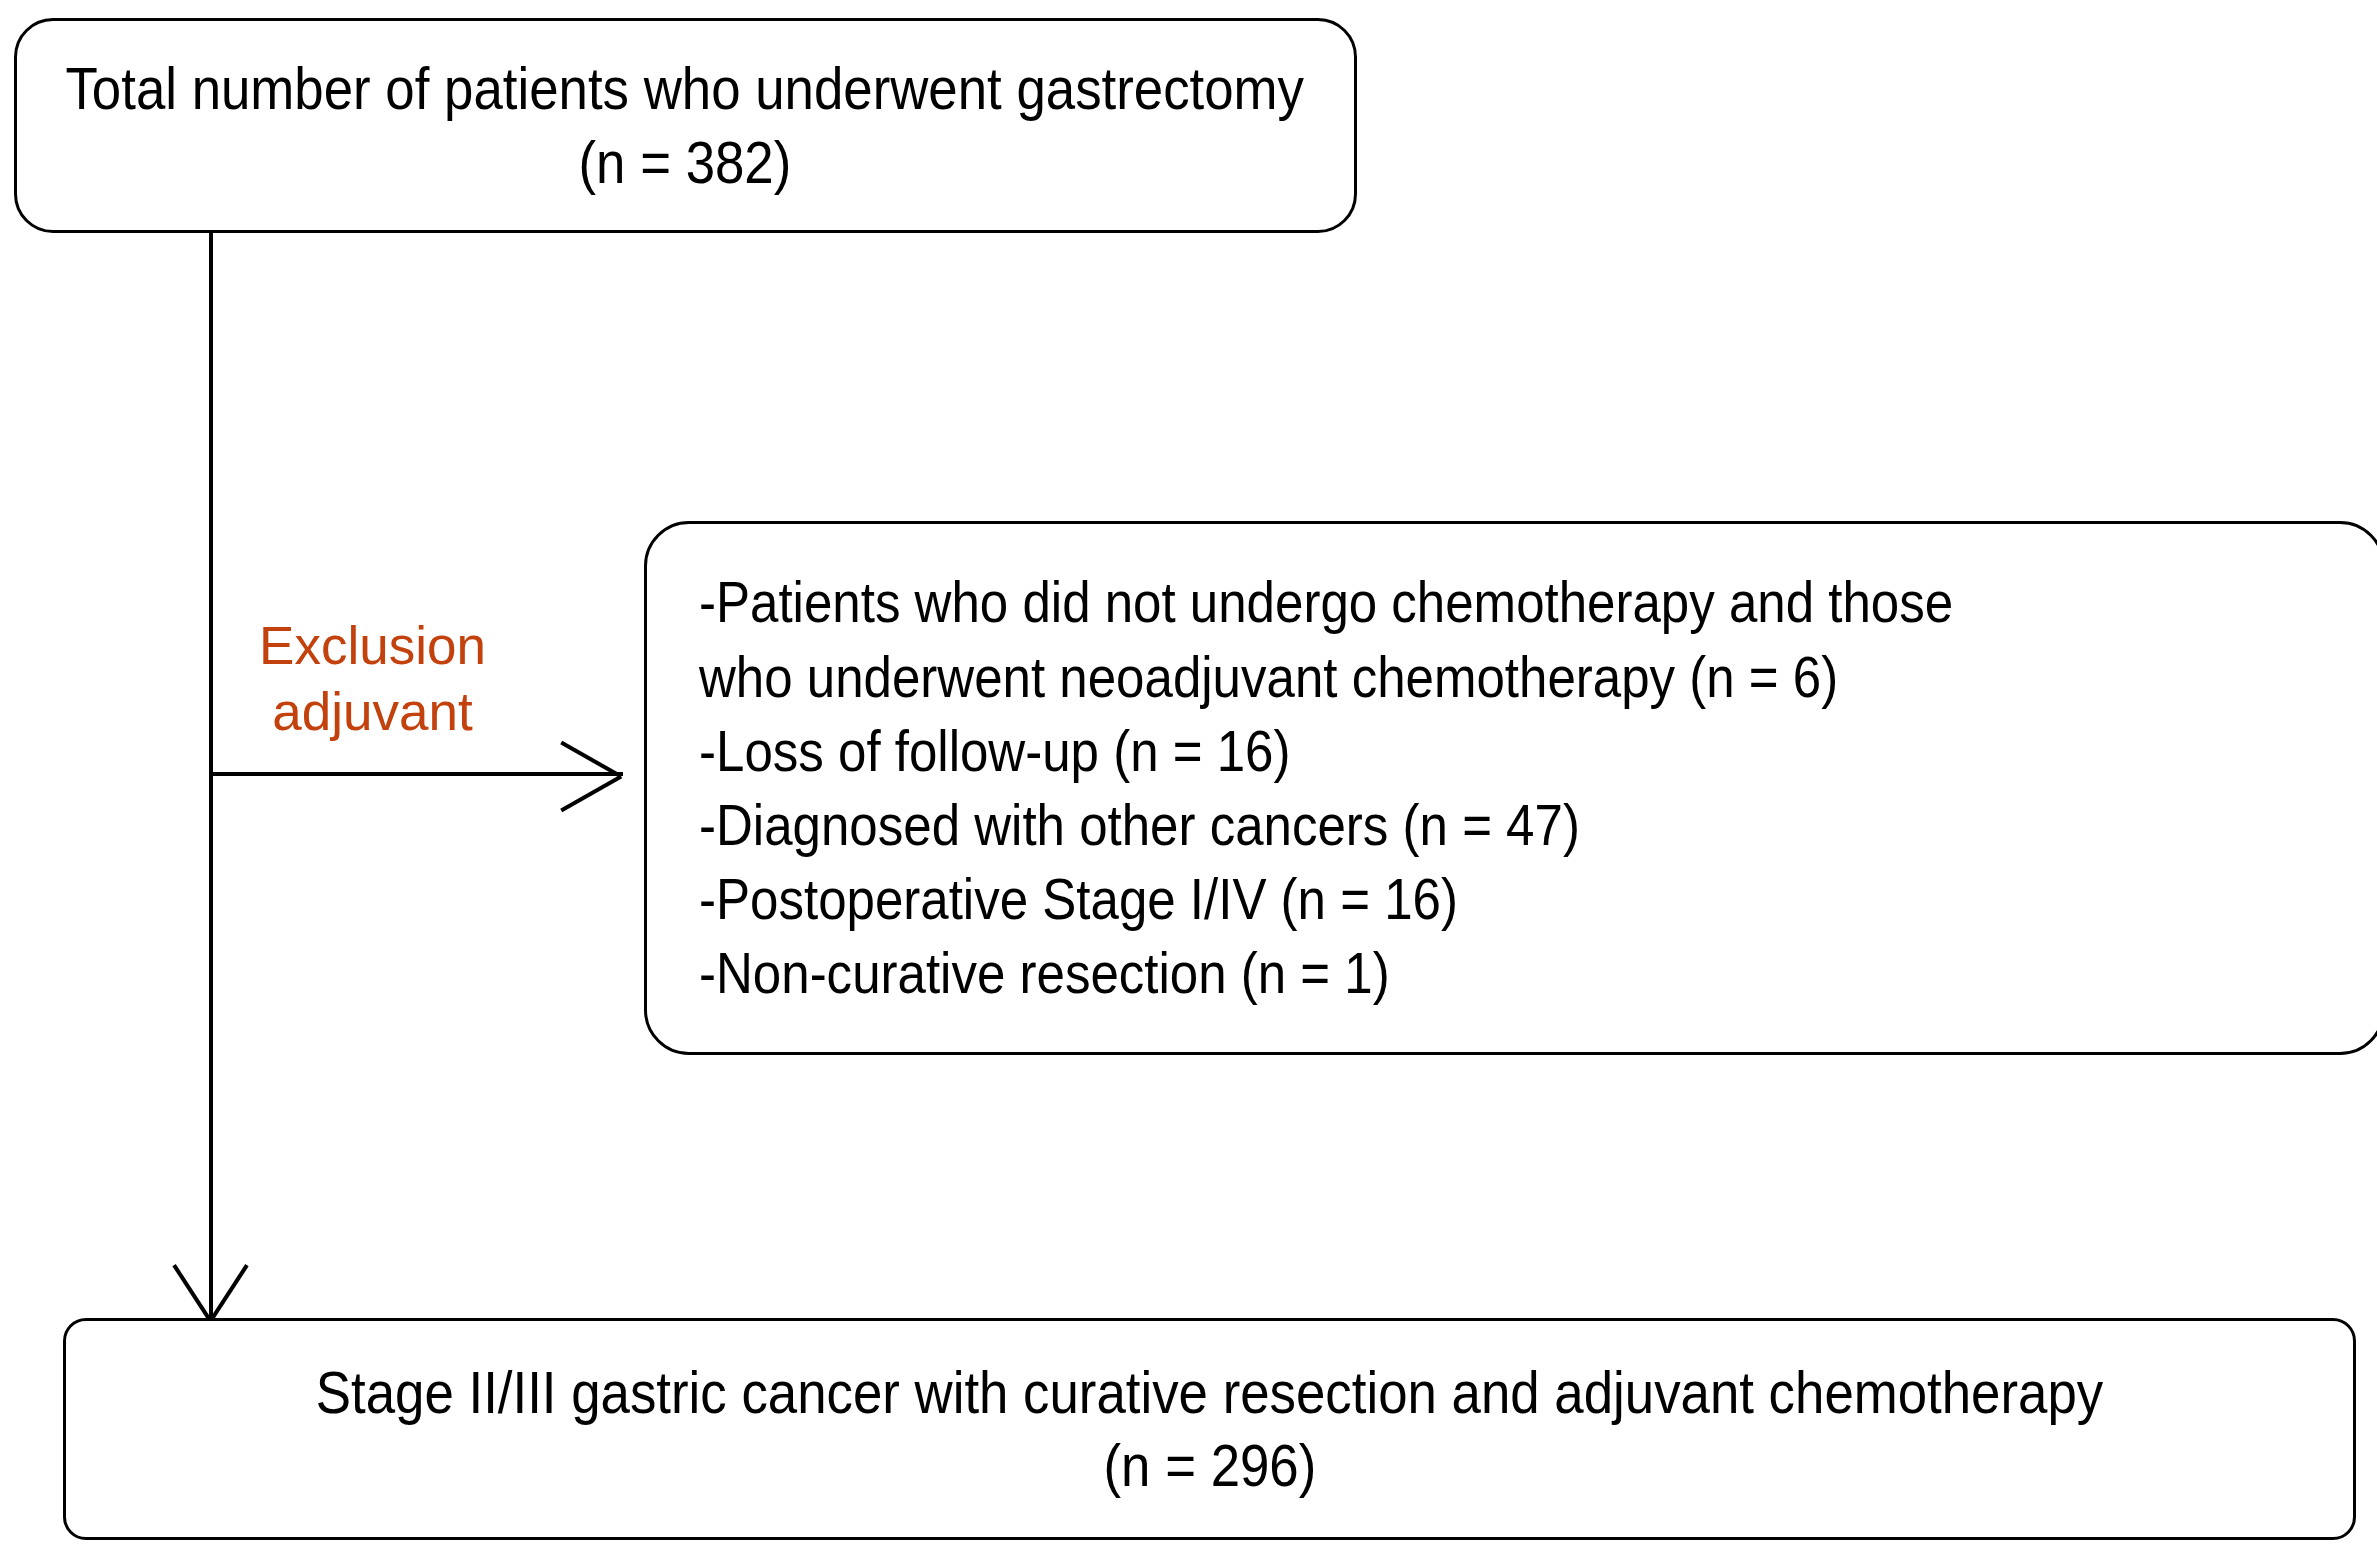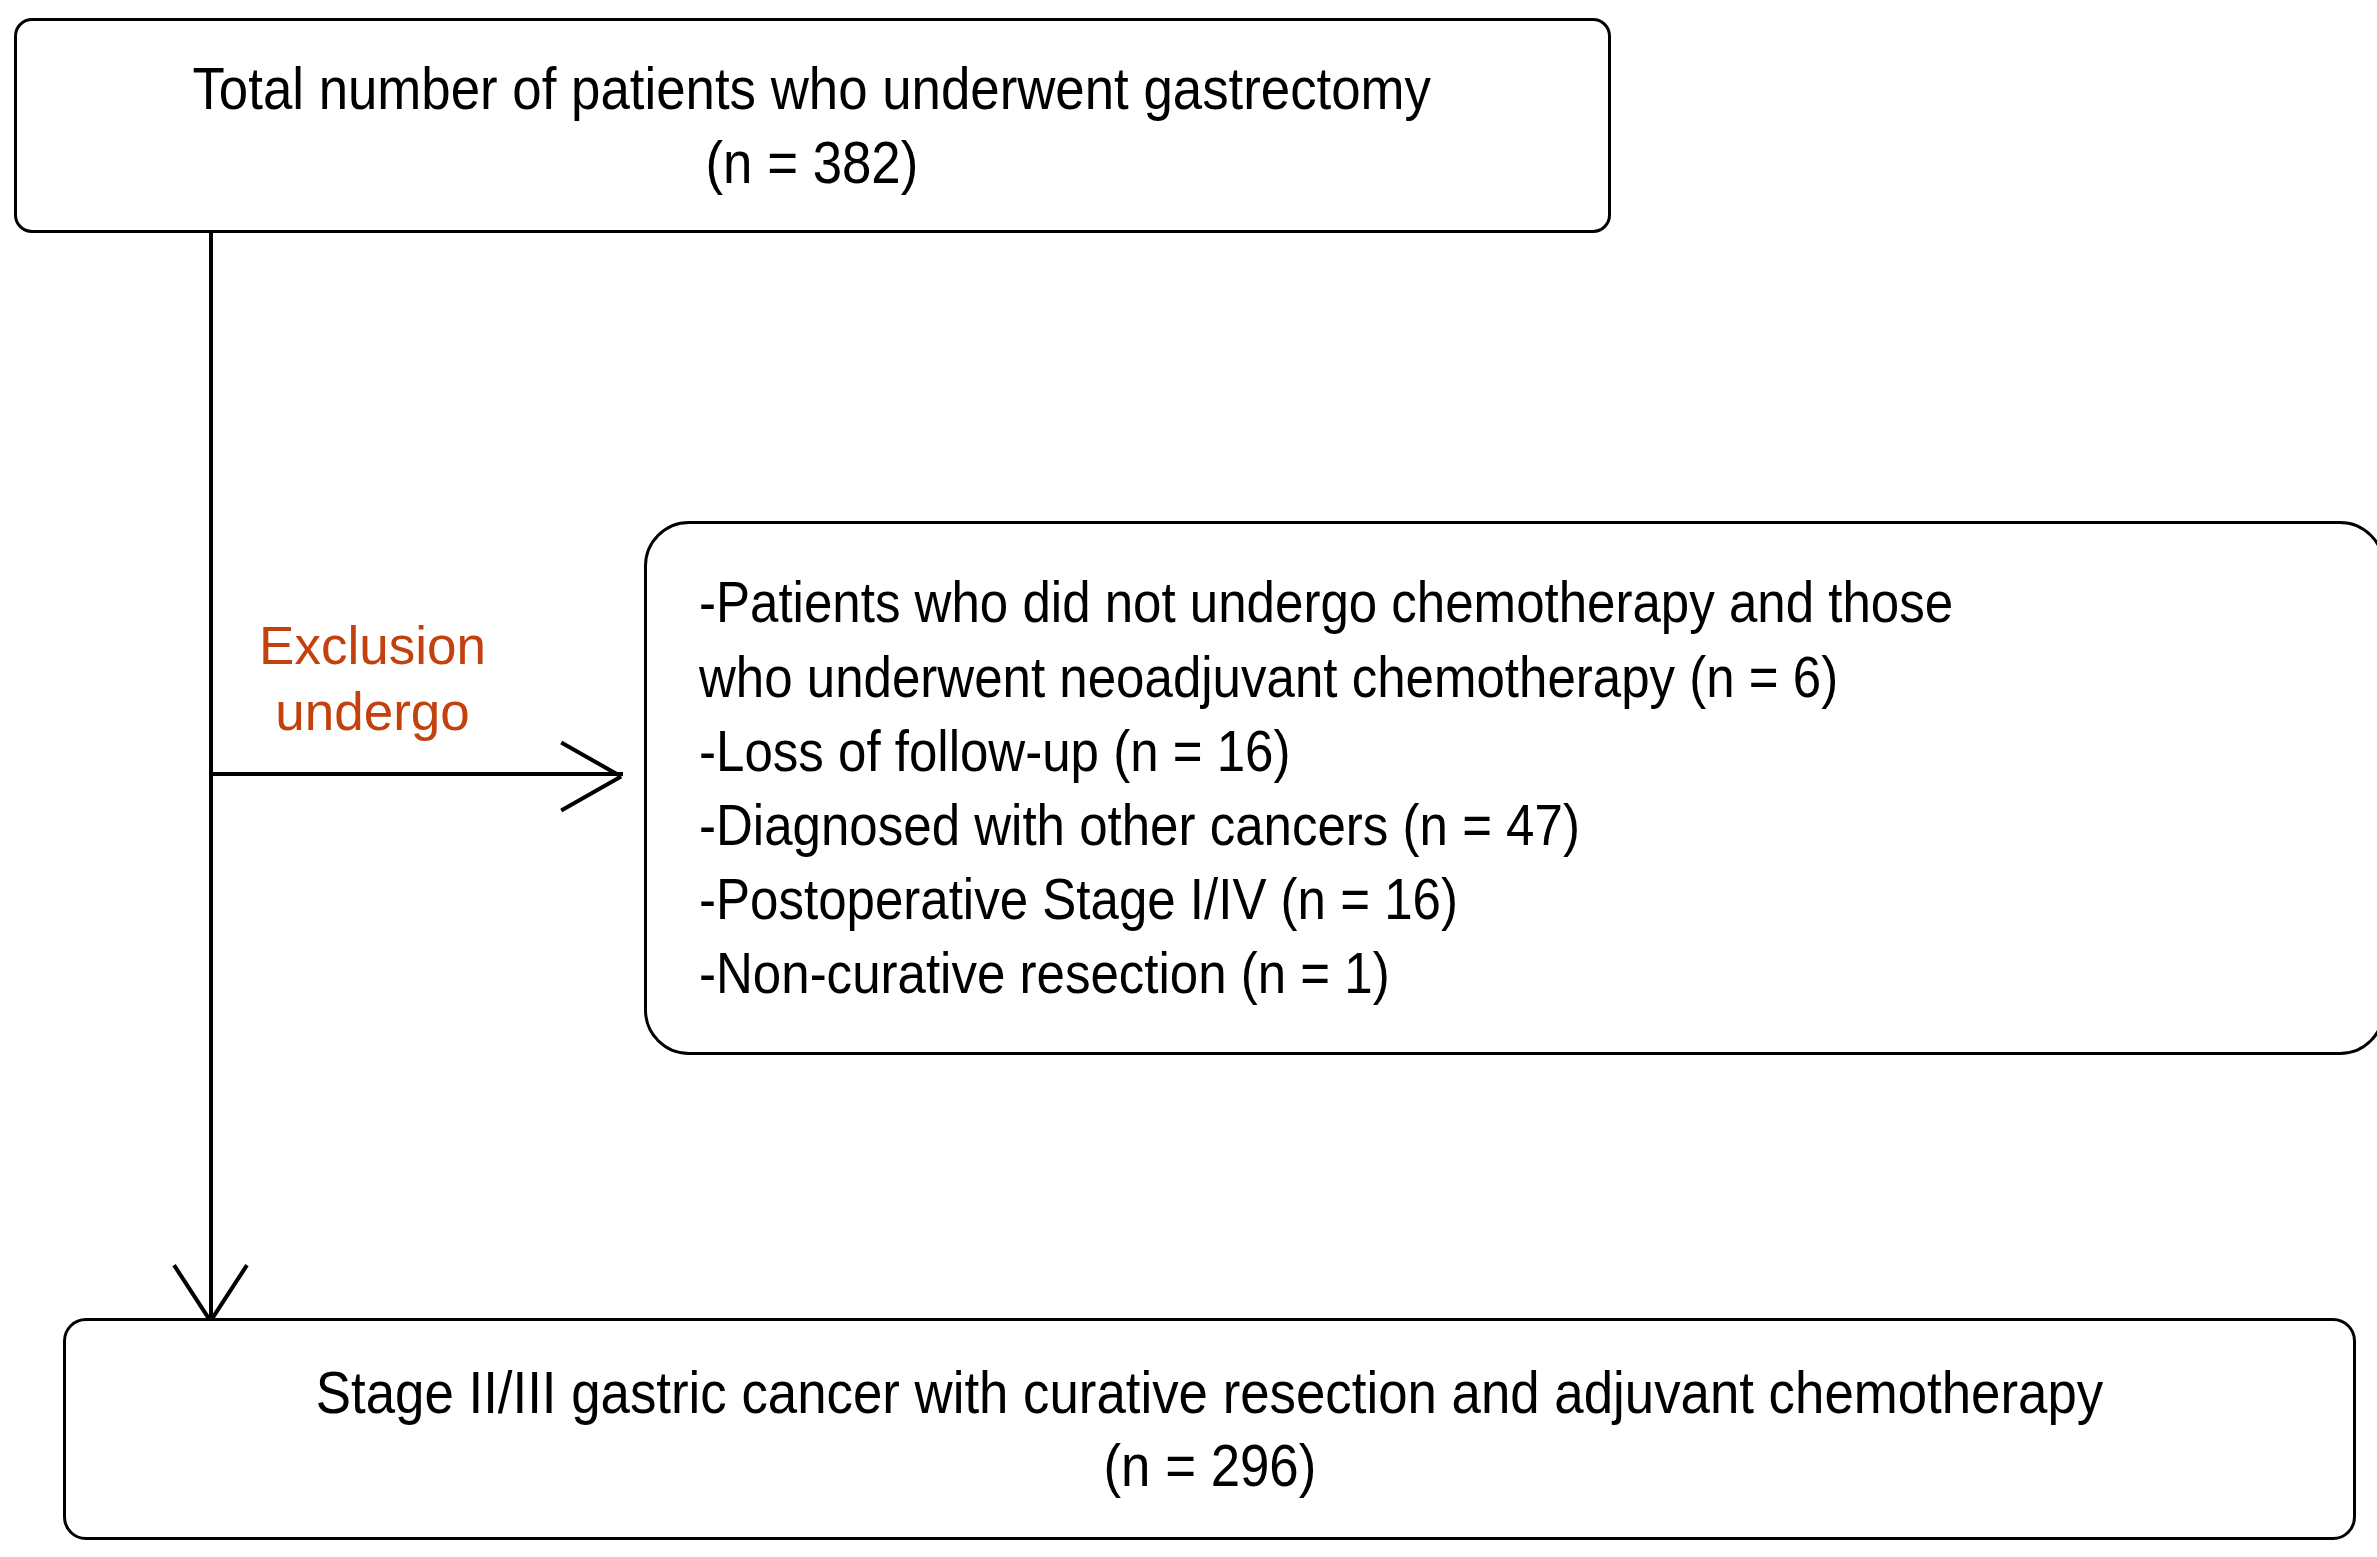--- a/index.html
+++ b/index.html
@@ -47,23 +47,22 @@
     transform-origin: center center;
     letter-spacing: 0px;
   }
   .box-left .box-line {
     transform-origin: left center;
   }
   
   #box-total {
     left: 13.7px;
     top: 18px;
-    width: 1597px;
+    width: 1343px;
     height: 215px;
-    border-radius: 18px;
   }
   
   #box-exclusion {
     left: 621px;
     top: 521px;
     width: 1741px;
     height: 534px;
     padding: 0 0 0 52px;
     border-radius: 45px;
   }
@@ -154,21 +153,21 @@
     <line x1="95" y1="5" x2="50" y2="74"></line>
   </svg>
 
   <svg class="arrowhead" id="arrow-right-head" viewBox="0 0 84 90">
     <line x1="4" y1="3" x2="78" y2="45"></line>
     <line x1="4" y1="87" x2="78" y2="45"></line>
   </svg>
 
   <div id="exclusion-label">
     <div class="label-line">Exclusion</div>
-    <div class="label-line">undergo</div>
+    <div class="label-line">adjuvant</div>
   </div>
 
   <div class="flow-box box-left" id="box-exclusion">
     <div class="box-line">-Patients who did not undergo chemotherapy and those</div>
     <div class="box-line">who underwent neoadjuvant chemotherapy (n = 6)</div>
     <div class="box-line">-Loss of follow-up (n = 16)</div>
     <div class="box-line">-Diagnosed with other cancers (n = 47)</div>
     <div class="box-line">-Postoperative Stage I/IV (n = 16)</div>
     <div class="box-line">-Non-curative resection (n = 1)</div>
   </div>

